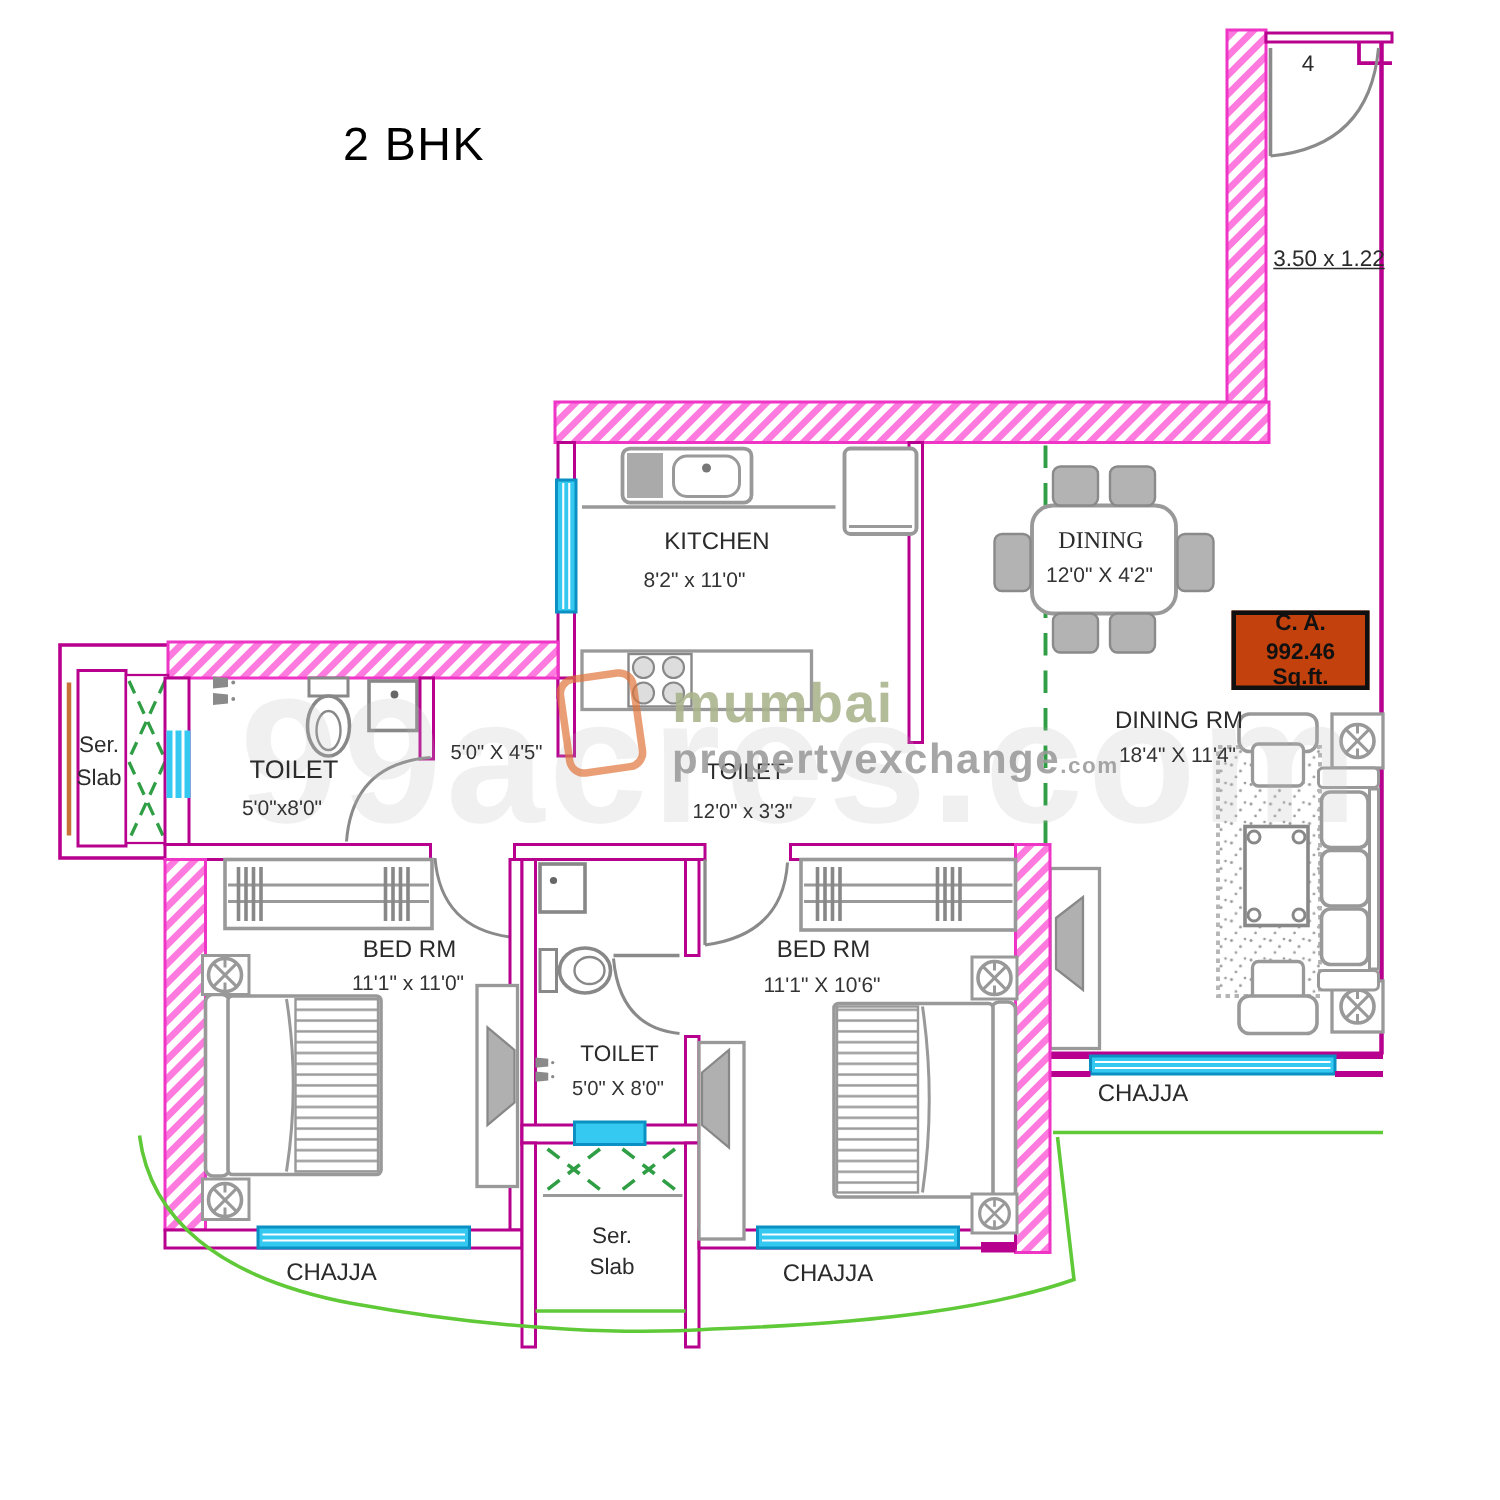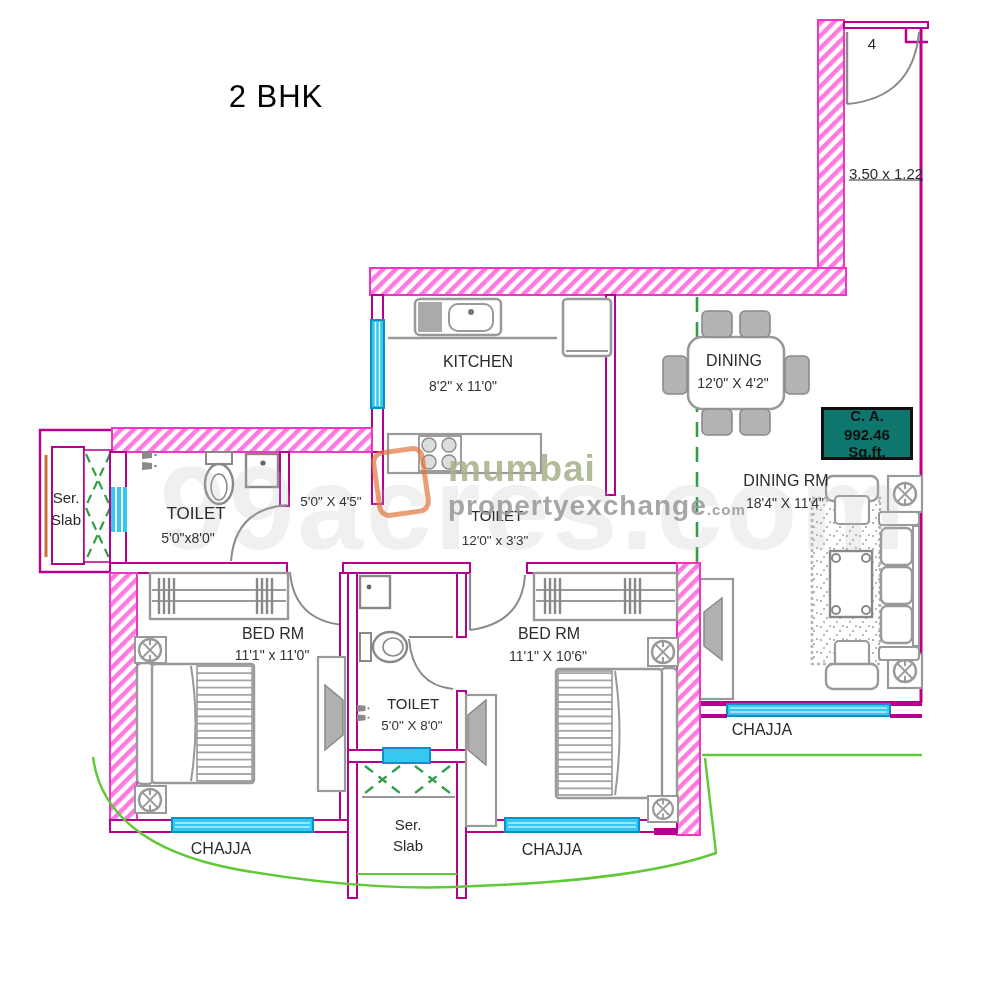--- a/index.html
+++ b/index.html
@@ -3,21 +3,21 @@
 <meta charset="utf-8">
 <style>
   html,body{margin:0;padding:0;background:#fff;}
   .plan{position:relative;width:1000px;height:1000px;background:#fff;overflow:hidden;
         font-family:"Liberation Sans",sans-serif;}
   .plan svg{position:absolute;left:0;top:0;}
   .lbl{position:absolute;transform:translate(-50%,-50%);white-space:nowrap;
        color:#2b2b2b;z-index:4;line-height:1;}
   .title{font-size:31px;color:#000;letter-spacing:1px;z-index:4;}
   .dim{color:#333;}
-  .cabox{position:absolute;border:3px solid #101010;background:#0f766e;z-index:5;
+  .cabox{position:absolute;border:3px solid #101010;background:#c2410c;z-index:5;
          display:flex;flex-direction:column;justify-content:center;gap:2px;
          text-align:center;font-size:15px;font-weight:600;color:#111;}
   .ghost{position:absolute;z-index:2;font-size:118px;font-weight:700;
          color:rgba(187,187,187,0.22);letter-spacing:3px;z-index:2;}
   .wm{position:absolute;left:374px;top:448px;z-index:6;display:flex;gap:20px;opacity:0.88;justify-content:space-between;}
   .wm-logo{width:44px;height:58px;border:5px solid #e0763c;border-radius:12px;
            transform:rotate(-8deg);opacity:0.8;}
   .wm-brand{font-size:37px;font-weight:bold;color:#a9b38c;letter-spacing:1px;}
   .wm-brand2{font-size:28px;font-weight:600;color:#9a9a9a;letter-spacing:1px;}
   .wm-tld{font-size:15px;font-weight:700;color:#9a9a9a;}
@@ -336,21 +336,21 @@
 <div class="ghost" style="left:160px;top:440px;">99acres.com</div>
 
 <div class="lbl title" style="left:248px;top:96px;margin-left:28px;">2 BHK</div>
 
 <div class="lbl" style="left:872px;top:43px;font-size:15px;">4</div>
 <div class="lbl" style="left:886px;top:173px;font-size:15px;text-decoration:underline;">3.50 x 1.22</div>
 
 <div class="lbl" style="left:478px;top:362px;font-size:16px;">KITCHEN</div>
 <div class="lbl dim" style="left:463px;top:386px;font-size:14px;">8'2" x 11'0"</div>
 
-<div class="lbl" style="left:734px;top:361px;font-size:16px;">DINING</div>
+<div class="lbl" style="left:734px;top:361px;font-size:16px;font-family:Liberation Serif, serif;">DINING</div>
 <div class="lbl dim" style="left:733px;top:383px;font-size:14px;">12'0" X 4'2"</div>
 
 <div class="cabox" style="left:821px;top:407px;width:86px;height:47px;">
   <div>C. A.</div>
   <div>992.46 Sq.ft.</div>
 </div>
 
 <div class="lbl" style="left:786px;top:481px;font-size:16px;">DINING RM</div>
 <div class="lbl dim" style="left:785px;top:503px;font-size:14px;">18'4" X 11'4"</div>
 

